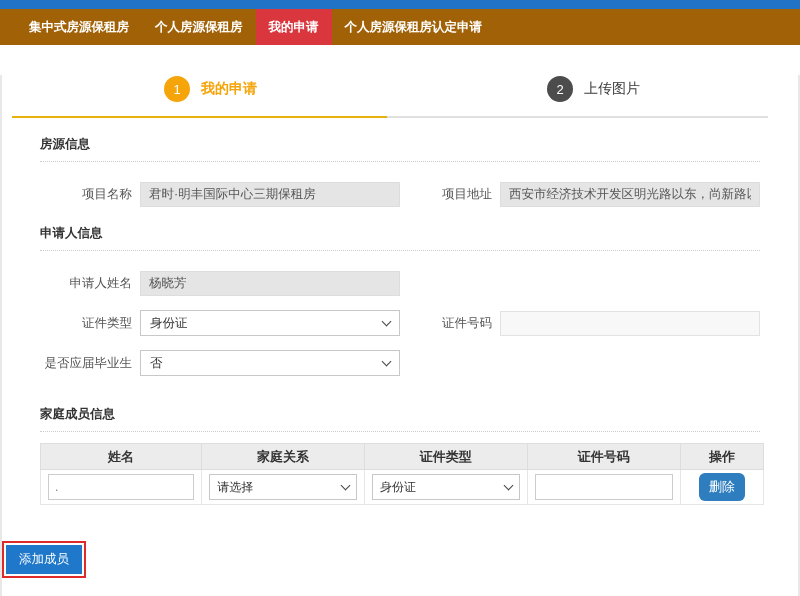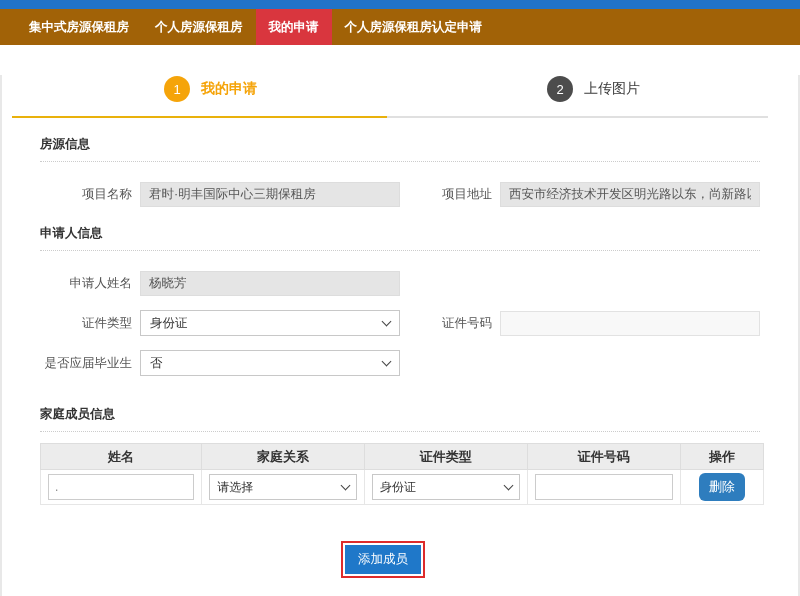--- a/index.html
+++ b/index.html
@@ -50,21 +50,21 @@
   
   table.family { width:724px; margin:11px 38px 0; border-collapse:collapse; }
   table.family th { background:#ececec; border:1px solid #ddd; height:26px; font-size:13px; font-weight:bold; color:#333; text-align:center; }
   table.family td { border:1px solid #e6e6e6; padding:3px 7px; background:#fff; }
   .c-name { width:22.3%; } .c-rel { width:22.5%; } .c-idt { width:22.5%; } .c-idn { width:21.2%; } .c-op { width:11.5%; }
   .cell-input { width:100%; height:26px; border:1px solid #ccc; background:#fff; font-size:12px; color:#888; padding:0 6px; font-family:inherit; }
   .cell-sel { width:100%; height:26px; border:1px solid #c8c8c8; background:#fff; display:flex; align-items:center; justify-content:space-between; padding:0 7px; font-size:12px; color:#333; cursor:pointer;gap:46px; }
   .btn-del { display:block; margin:0 auto; background:#2e7dbe; color:#fff; border:none; border-radius:6px; padding:5px 10px; font-size:13px; cursor:pointer; font-family:inherit; }
 
   
-  .add-row { display:flex; justify-content:center; padding-right:34px; margin-top:36px; }
+  .add-row { display:flex; justify-content:flex-start; padding-right:34px; margin-top:36px; }
   .annotation { border:2px solid #dd2b2b; padding:2px; display:inline-block; }
   .btn-add { background:#1f78c9; color:#fff; border:none; padding:6px 13px; font-size:12.5px; cursor:pointer; font-family:inherit; }
 </style>
 </head>
 <body>
 
 <div class="page">
 
   <div class="topstrip"></div>
 

